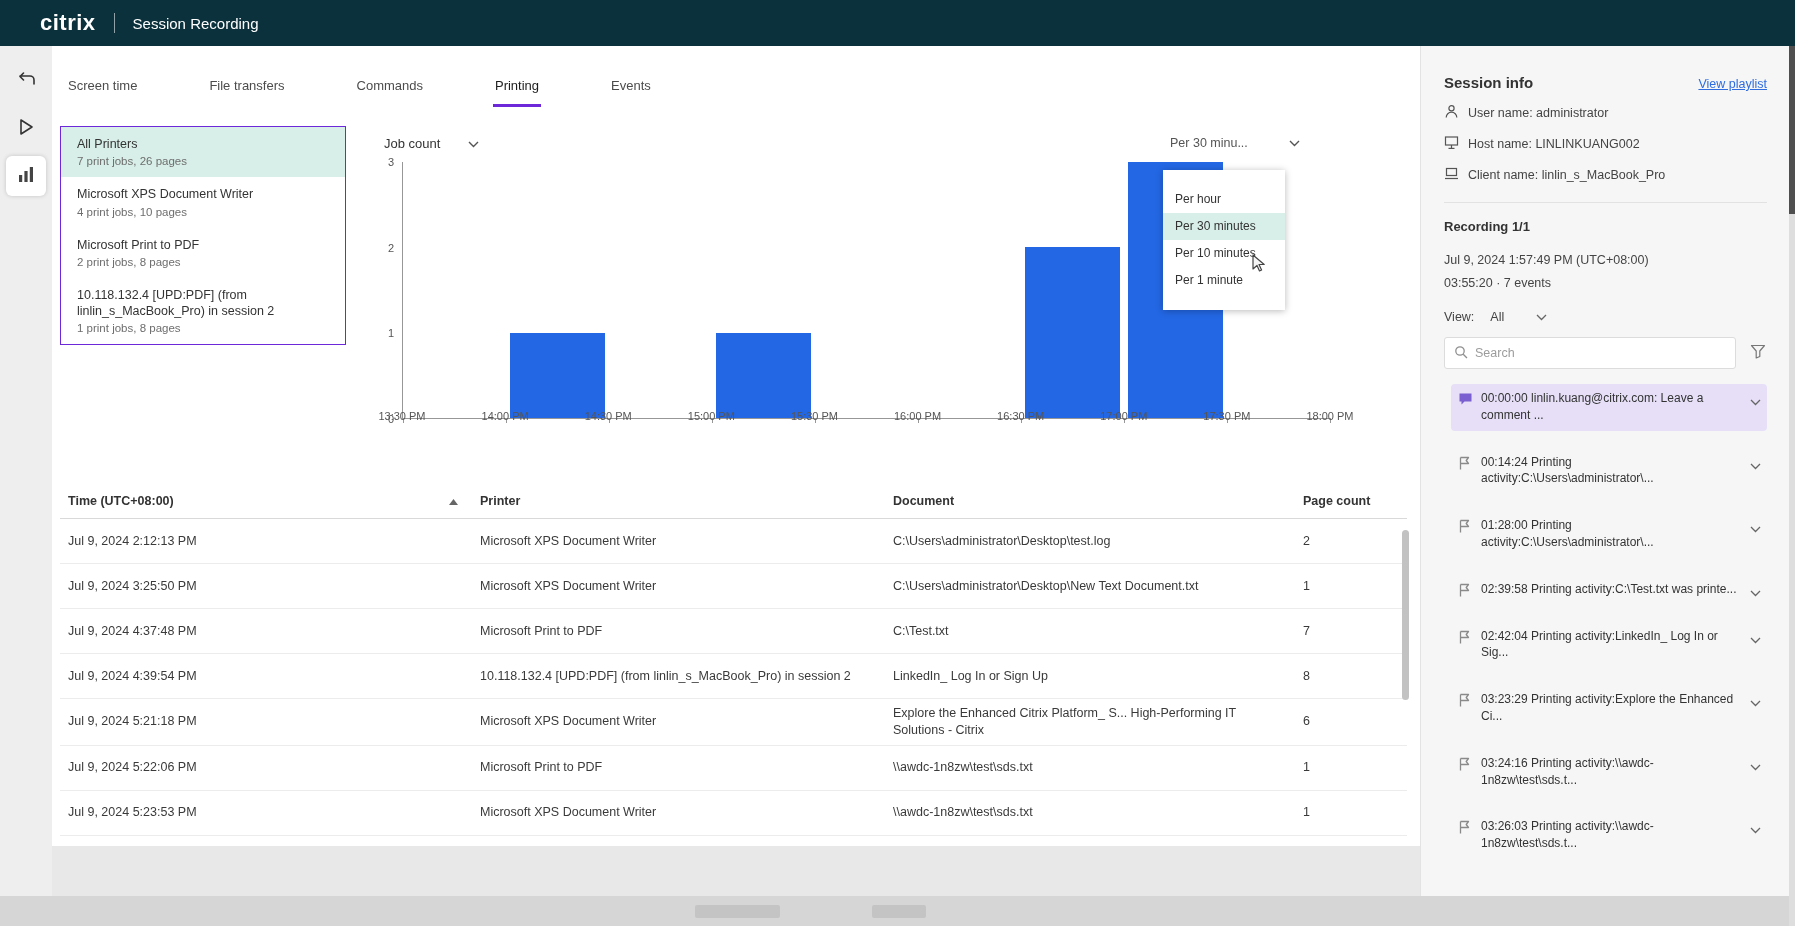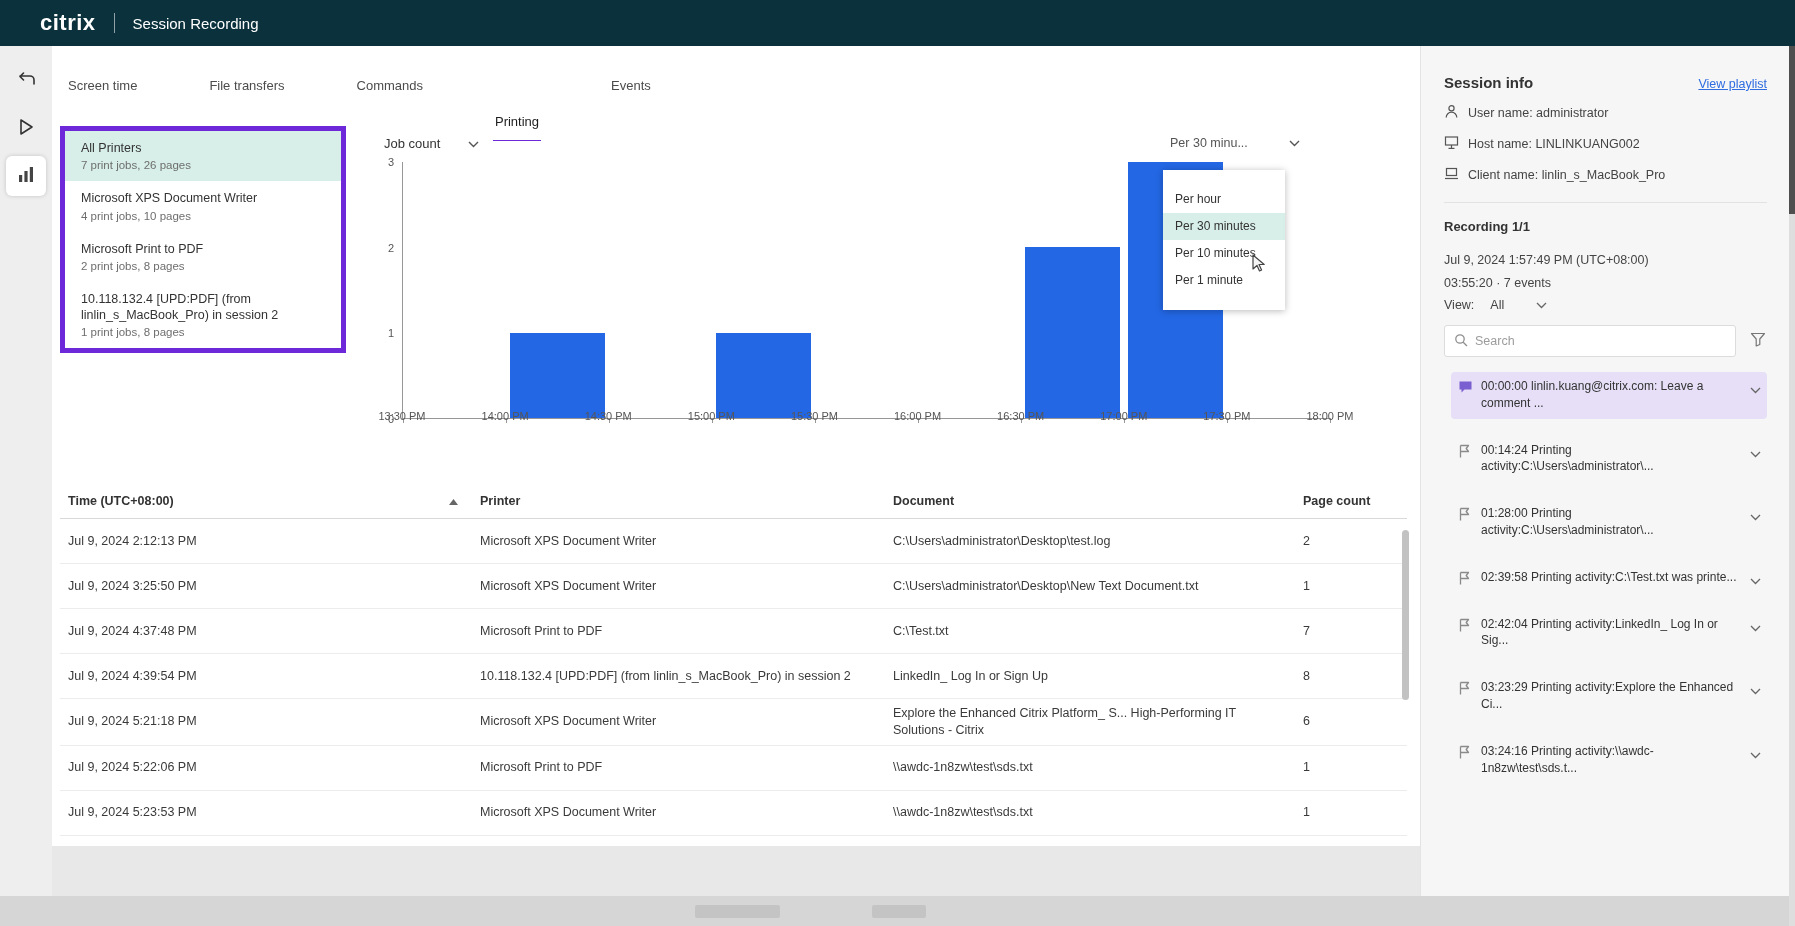--- a/index.html
+++ b/index.html
@@ -16,24 +16,24 @@
   .nav-btn { position:absolute; left:10px; width:32px; height:32px; border:none; background:transparent; cursor:pointer; display:flex; align-items:center; justify-content:center; }
   .nav-btn.back { top:18px; }
   .nav-btn.play { top:66px; }
   .nav-tile { position:absolute; left:6px; top:110px; width:40px; height:40px; background:#fff; border-radius:6px; box-shadow:0 0 4px rgba(0,0,0,.18); display:flex; align-items:center; justify-content:center; cursor:pointer; }
 
   
   .main { position:absolute; left:52px; top:46px; width:1368px; height:800px; background:#fff; }
 
   .tabs { position:absolute; left:14px; top:24px; display:flex; }
   .tab { font-size:13px; color:#4c4c4c; padding:8px 2px 11px; margin-right:68px; cursor:pointer; white-space:nowrap; }
-  .tab.active { color:#1d1d1d; border-bottom:1px solid #6d28d9;margin-top:36px; }
-
-  
-  .printer-list { position:absolute; left:8px; top:80px; width:286px; background:#fff; border:5px solid #6d28d9; }
+  .tab.active { color:#1d1d1d; border-bottom:3px solid #6d28d9; }
+
+  
+  .printer-list { position:absolute; left:8px; top:80px; width:286px; background:#fff; border:1px solid #6d28d9; }
   .printer-item { padding:9px 16px 10px; cursor:pointer; }
   .printer-item.selected { background:#d7efe8; }
   .printer-name { font-size:12.5px; color:#333; line-height:1.3; }
   .printer-summary { font-size:11.5px; color:#6e6e6e; margin-top:3px; }
 
   
   .chart { position:absolute; left:330px; top:80px; width:990px; height:330px; }
   .metric-select { position:absolute; left:2px; top:10px; display:flex; align-items:center; gap:28px; font-size:13px; color:#333; cursor:pointer; }
   .interval-select { position:absolute; left:788px; top:10px; width:130px; display:flex; align-items:center; justify-content:space-between; font-size:12.5px; color:#555; cursor:pointer; }
   #y-labels { position:absolute; left:0; top:36px; width:15px; height:257px; }
@@ -62,21 +62,21 @@
   .right-panel { position:absolute; left:1420px; top:46px; width:369px; bottom:0; background:#f6f6f6; border-left:1px solid #e3e3e3; padding:28px 22px 0 23px; font-size:12.5px; color:#444; }
   .panel-head { display:flex; justify-content:space-between; align-items:baseline; }
   .panel-head h2 { font-size:15px; color:#333; }
   .view-playlist { color:#2e6ce0; text-decoration:underline; font-size:12.5px; cursor:pointer; }
   .info-row { display:flex; align-items:center; gap:9px; margin-top:13px; }
   .info-row:first-of-type { margin-top:17px; }
   .divider { border-top:1px solid #e2e2e2; margin:18px 0 16px; }
   .rec-title { font-size:13px; font-weight:bold; color:#333; }
   .rec-date { margin-top:19px; }
   .rec-dur { margin-top:9px; }
-  .view-row { margin-top:8px; display:flex; align-items:center; }
+  .view-row { margin-top:20px; display:flex; align-items:center; }
   .view-row .lbl { margin-right:16px; }
   .view-dd { display:flex; align-items:center; gap:32px; cursor:pointer; }
   .search-row { margin-top:13px; display:flex; align-items:center; gap:14px; }
   .search-box { width:292px; height:32px; background:#fff; border:1px solid #dcdcdc; border-radius:3px; display:flex; align-items:center; gap:7px; padding:0 9px; }
   .search-box input { border:none; outline:none; flex:1; background:transparent; font-size:12.5px; color:#333; font-family:inherit; }
   .search-box input::placeholder { color:#9c9c9c; }
   .funnel { cursor:pointer; }
   .events { margin-top:15px; }
   .event { position:relative; padding:6px 28px 7px 30px; margin-bottom:17px; font-size:12px; line-height:1.4; color:#333; border-radius:4px; cursor:pointer;margin-left:7px; }
   .event.highlighted { background:#e6dff7; }
@@ -390,20 +390,29 @@
     </div>
     <div class="event">
       <span class="evt-icon"><svg width="13" height="15" viewBox="0 0 13 15">
             <path d="M2.5 1.5 v12 M2.5 1.5 h8 l-2.3 3 2.3 3 h-8" fill="none" stroke="#8a8a8a" stroke-width="1.3" stroke-linejoin="round"></path>
           </svg></span>
       <span>03:24:16</span> <span>Printing activity:\\awdc-1n8zw\test\sds.t...</span>
       <span class="chev"><svg width="11" height="7" viewBox="0 0 11 7">
             <polyline points="1,1 5.5,5.5 10,1" fill="none" stroke="#666" stroke-width="1.3"></polyline>
           </svg></span>
     </div>
+    <div class="event">
+      <span class="evt-icon"><svg width="13" height="15" viewBox="0 0 13 15">
+            <path d="M2.5 1.5 v12 M2.5 1.5 h8 l-2.3 3 2.3 3 h-8" fill="none" stroke="#8a8a8a" stroke-width="1.3" stroke-linejoin="round"></path>
+          </svg></span>
+      <span>03:26:03</span> <span>Printing activity:\\awdc-1n8zw\test\sds.t...</span>
+      <span class="chev"><svg width="11" height="7" viewBox="0 0 11 7">
+            <polyline points="1,1 5.5,5.5 10,1" fill="none" stroke="#666" stroke-width="1.3"></polyline>
+          </svg></span>
+    </div>
   </div>
 </div>
 
 <div class="page-scroll">
   <div class="thumb"></div>
 </div>
 <div class="bottom-bar">
   <div class="bottom-seg seg1"></div>
   <div class="bottom-seg seg2"></div>
 </div>

